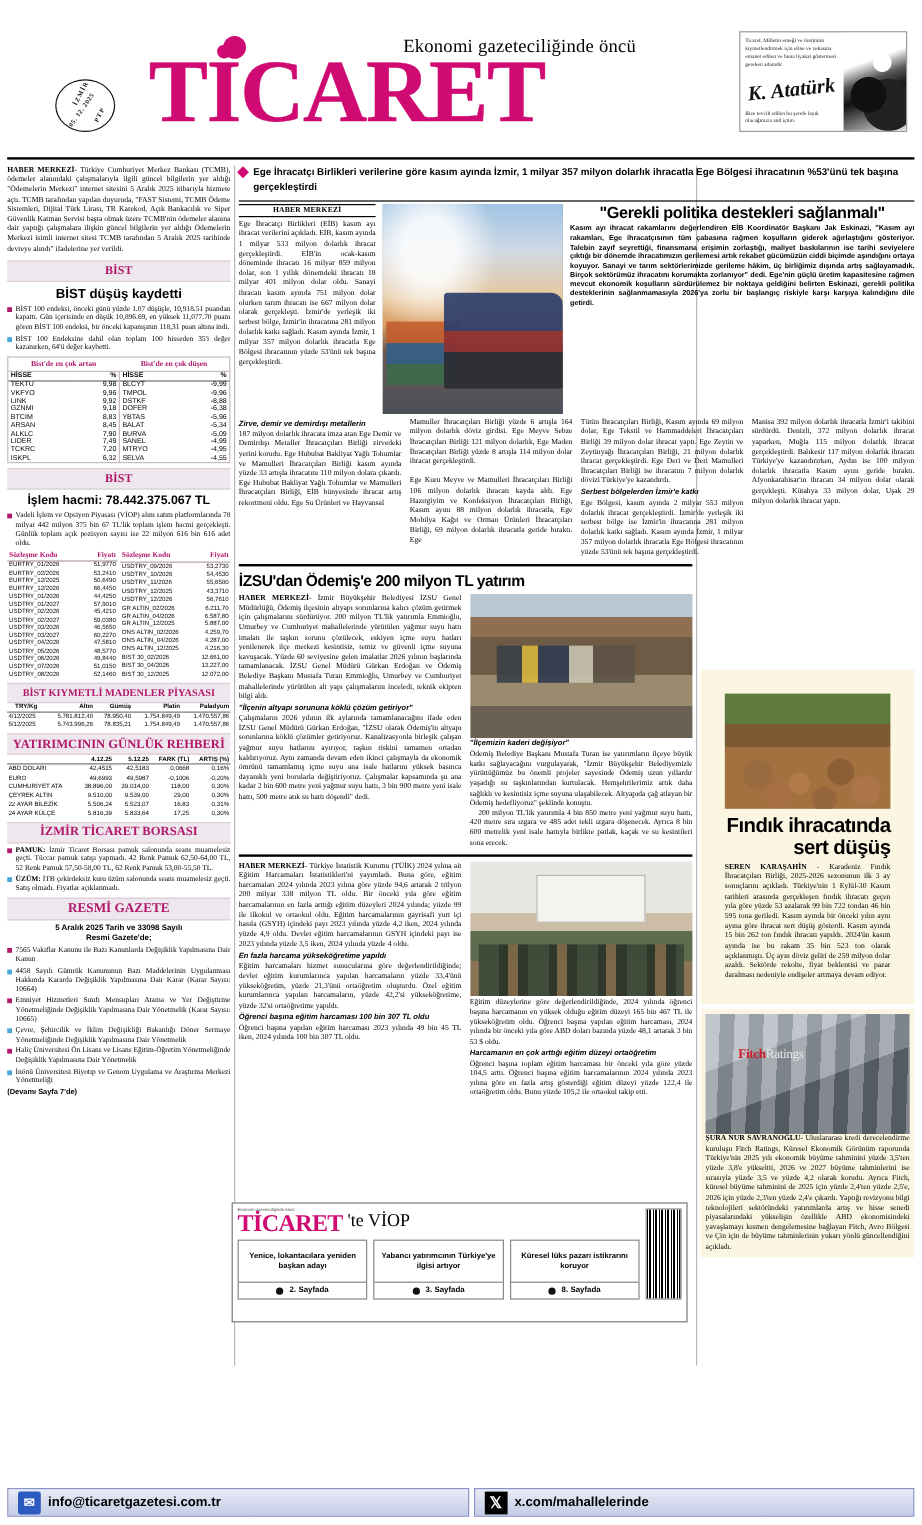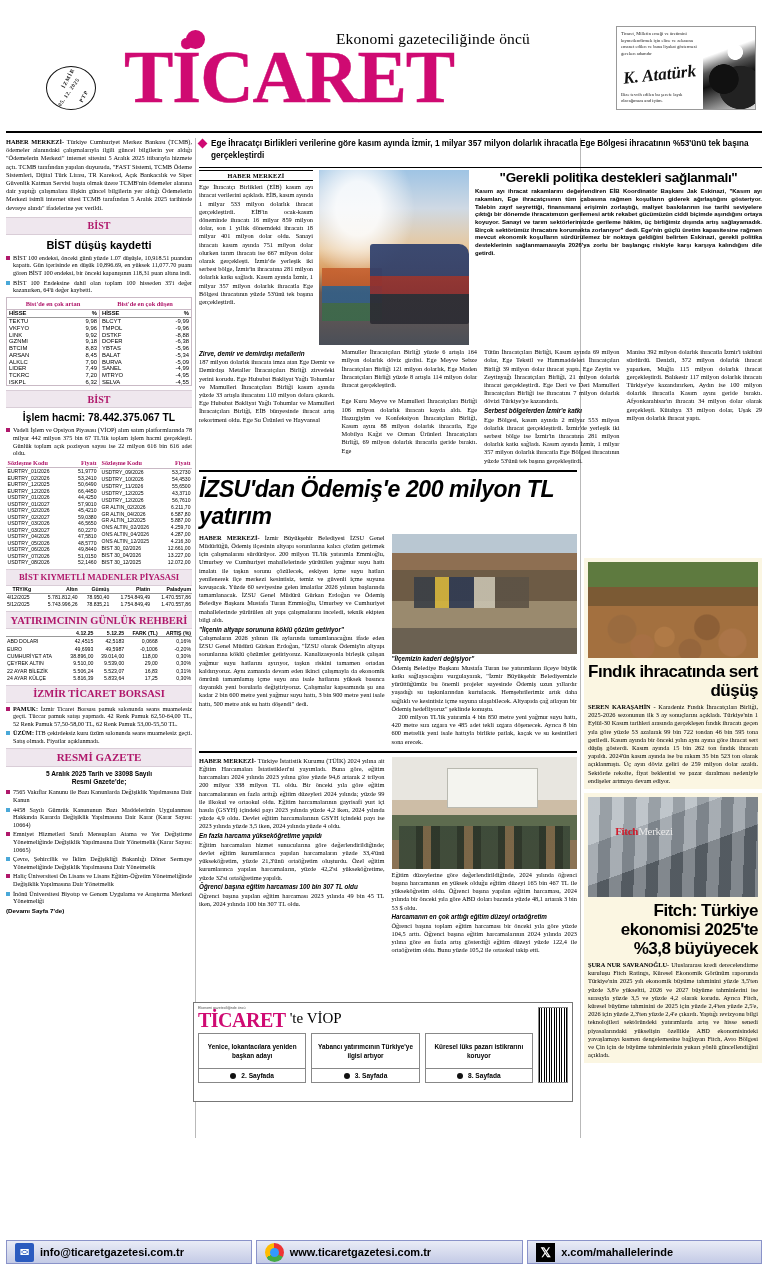--- a/index.html
+++ b/index.html
@@ -201,21 +201,21 @@
     text-align: justify; font-weight: bold;
   }
 
   .fourcol { display: flex; gap: 7px; margin-top: 3px; }
   .fourcol > div { flex: 1; }
 
   .rule-med { height: 2px; background: #000; margin: 5px 0 4px; }
 
   .mid-head {
     font-family: "Liberation Sans", sans-serif; font-weight: bold;
-    font-size: 23px; letter-spacing: -.4px; margin-bottom: 4px; font-style: italic;
+    font-size: 13px; letter-spacing: -.4px; margin-bottom: 4px;
   }
   .subhead-it {
     font-family: "Liberation Sans", sans-serif; font-weight: bold; font-style: italic;
     font-size: 6.3px; margin: 1.5px 0;
   }
   .photo-cons {
     background:
       linear-gradient(180deg,#b9c7d2 0 16%, #8e6f52 16% 30%, #6d5b45 30% 56%, #9a8a6e 56% 78%, #6b6152 78% 100%);
     position: relative;
   }
@@ -846,36 +846,35 @@
             <div class="subhead-it">Harcamanın en çok arttığı eğitim düzeyi ortaöğretim</div>
             <div class="body-text">Öğrenci başına toplam eğitim harcaması bir önceki yıla göre yüzde 104,5 arttı. Öğrenci başına eğitim harcamalarının 2024 yılında 2023 yılına göre en fazla artış gösterdiği eğitim düzeyi yüzde 122,4 ile ortaöğretim oldu. Bunu yüzde 105,2 ile ortaokul takip etti.</div>
           </div>
         </div>
       </div>
     </div>
 
     <div class="col-rail">
       <div style="height:420px;"></div>
 
-      <div class="rail-bg" style="padding:4px;">
+      <div class="rail-bg" style="padding:20px;">
         <div class="photo photo-nuts" style="width:100%;height:96px;"></div>
         <div class="rail-head">Fındık ihracatında sert düşüş</div>
         <div class="body-text">
           <b>SEREN KARAŞAHİN -</b>
           <span>Karadeniz Fındık İhracatçıları Birliği, 2025-2026 sezonunun ilk 3 ay sonuçlarını açıkladı. Türkiye'nin 1 Eylül-30 Kasım tarihleri arasında gerçekleşen fındık ihracatı geçen yıla göre yüzde 53 azalarak 99 bin 722 tondan 46 bin 595 tona geriledi. Kasım ayında bir önceki yılın aynı ayına göre ihracat sert düşüş gösterdi. Kasım ayında 15 bin 262 ton fındık ihracatı yapıldı. 2024'ün kasım ayında ise bu rakam 35 bin 523 ton olarak açıklanmıştı. Üç ayın döviz geliri de 259 milyon dolar azaldı. Sektörde rekolte, fiyat beklentisi ve pazar daralması nedeniyle endişeler artmaya devam ediyor.</span>
         </div>
       </div>
 
       <div class="rail-bg" style="padding:4px;margin-top:4px;">
         <div class="photo photo-fitch" style="width:100%;height:100px;">
           <div class="fitch-logo">
-            <b>Fitch</b><span>Merkezi</span>
-          </div>
-        </div>
-        <div class="rail-head">Fitch: Türkiye ekonomisi 2025'te %3,8 büyüyecek</div>
+            <b>Fitch</b><span>Ratings</span>
+          </div>
+        </div>
         <div class="body-text">
           <b>ŞURA NUR SAVRANOĞLU-</b>
           <span>Uluslararası kredi derecelendirme kuruluşu Fitch Ratings, Küresel Ekonomik Görünüm raporunda Türkiye'nin 2025 yılı ekonomik büyüme tahminini yüzde 3,5'ten yüzde 3,8'e yükseltti, 2026 ve 2027 büyüme tahminlerini ise sırasıyla yüzde 3,5 ve yüzde 4,2 olarak korudu. Ayrıca Fitch, küresel büyüme tahminini de 2025 için yüzde 2,4'ten yüzde 2,5'e, 2026 için yüzde 2,3'ten yüzde 2,4'e çıkardı. Yaptığı revizyonu bilgi teknolojileri sektöründeki yatırımlarda artış ve hisse senedi piyasalarındaki yükselişin özellikle ABD ekonomisindeki yavaşlamayı kısmen dengelemesine bağlayan Fitch, Avro Bölgesi ve Çin için de büyüme tahminlerinin yukarı yönlü güncellendiğini açıkladı.</span>
         </div>
       </div>
     </div>
   </div>
 
   <div class="promo">
     <div style="display:flex;gap:5px;">
@@ -913,22 +912,18 @@
       </div>
       <div class="barcode"></div>
     </div>
   </div>
 
   <div class="footer">
     <div class="fseg f1">
       <span class="ficon ic-mail">✉</span>
       <span>info@ticaretgazetesi.com.tr</span>
     </div>
-    <div class="fseg f2">
-      <span class="ficon ic-chrome"></span>
-      <span>www.ticaretgazetesi.com.tr</span>
-    </div>
     <div class="fseg f3">
       <span class="ficon ic-x">𝕏</span>
       <span>x.com/mahallelerinde</span>
     </div>
   </div>
 </div>
 
 </body></html>

